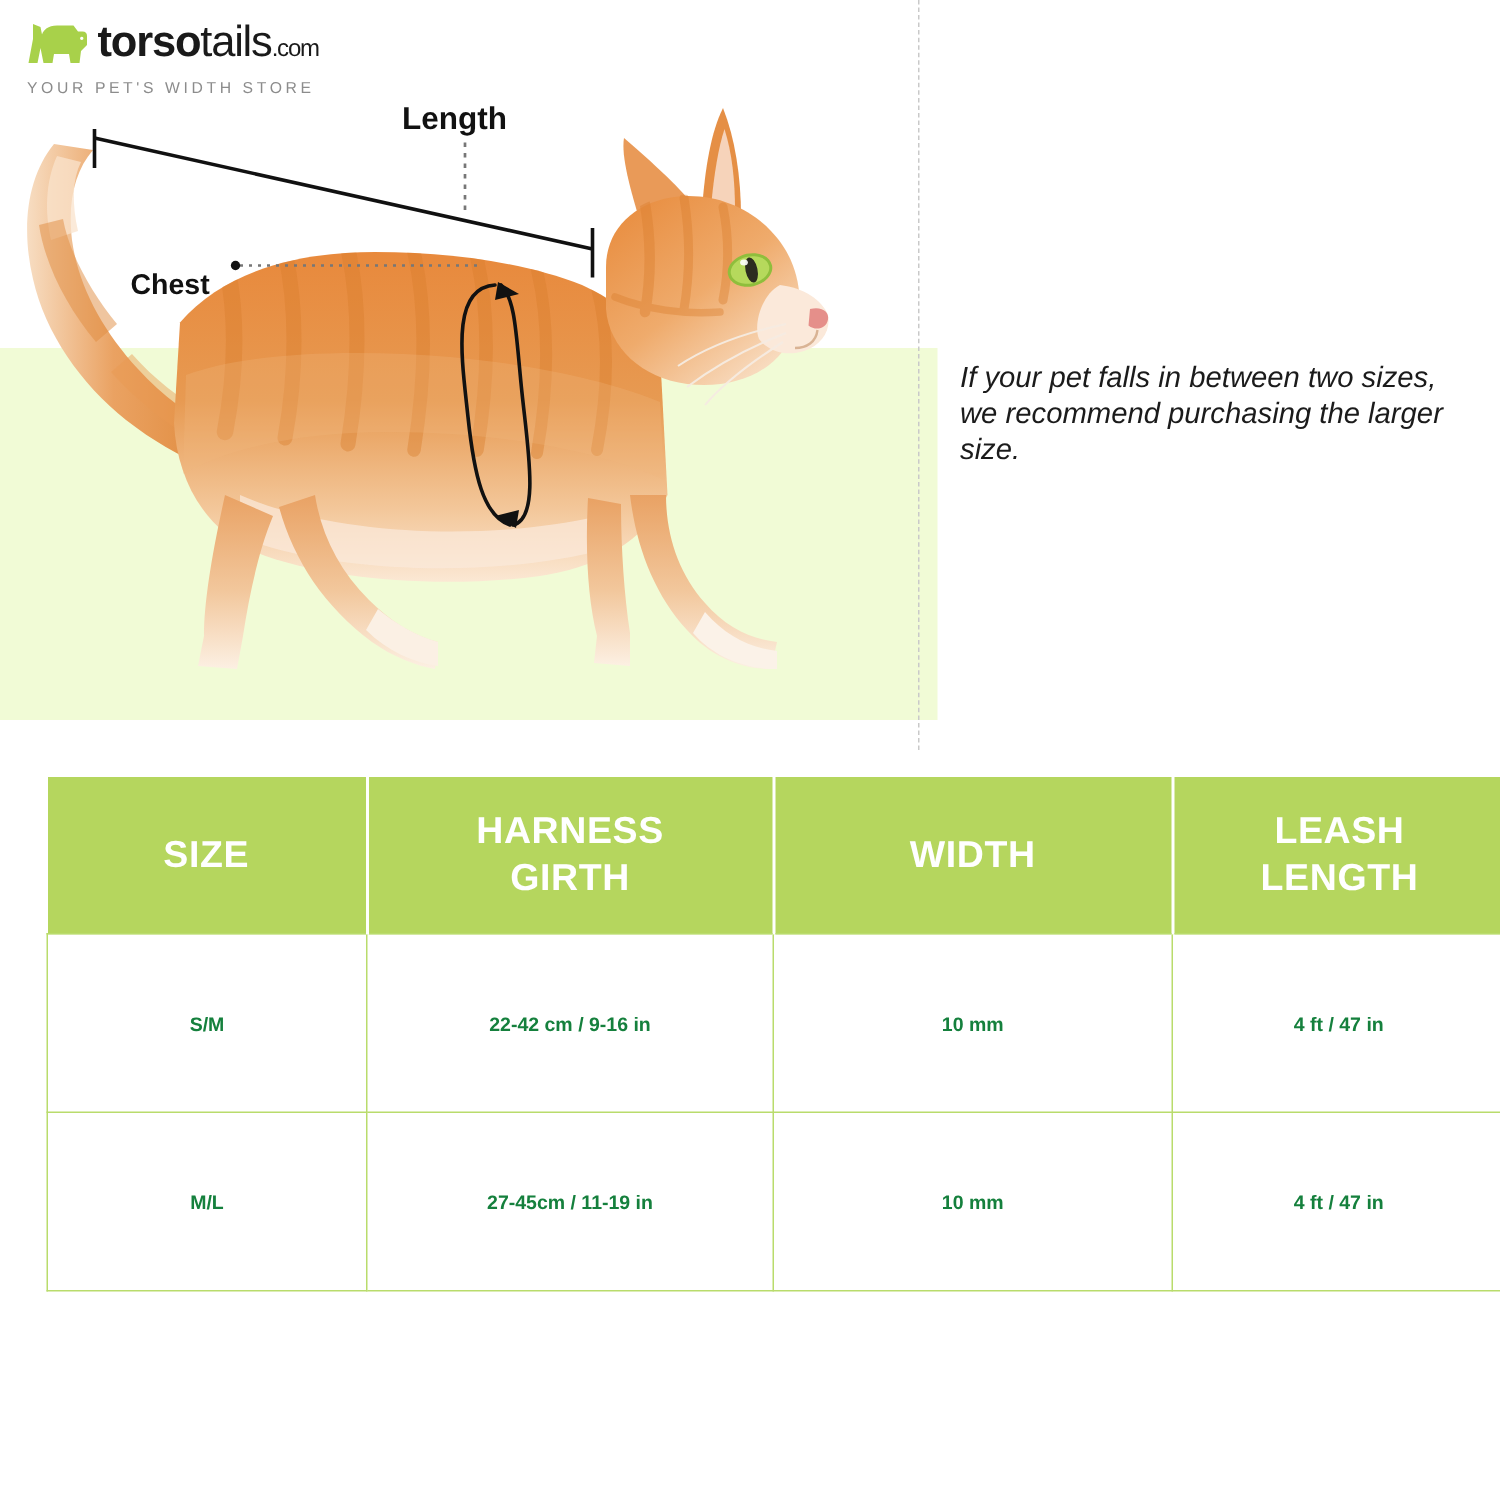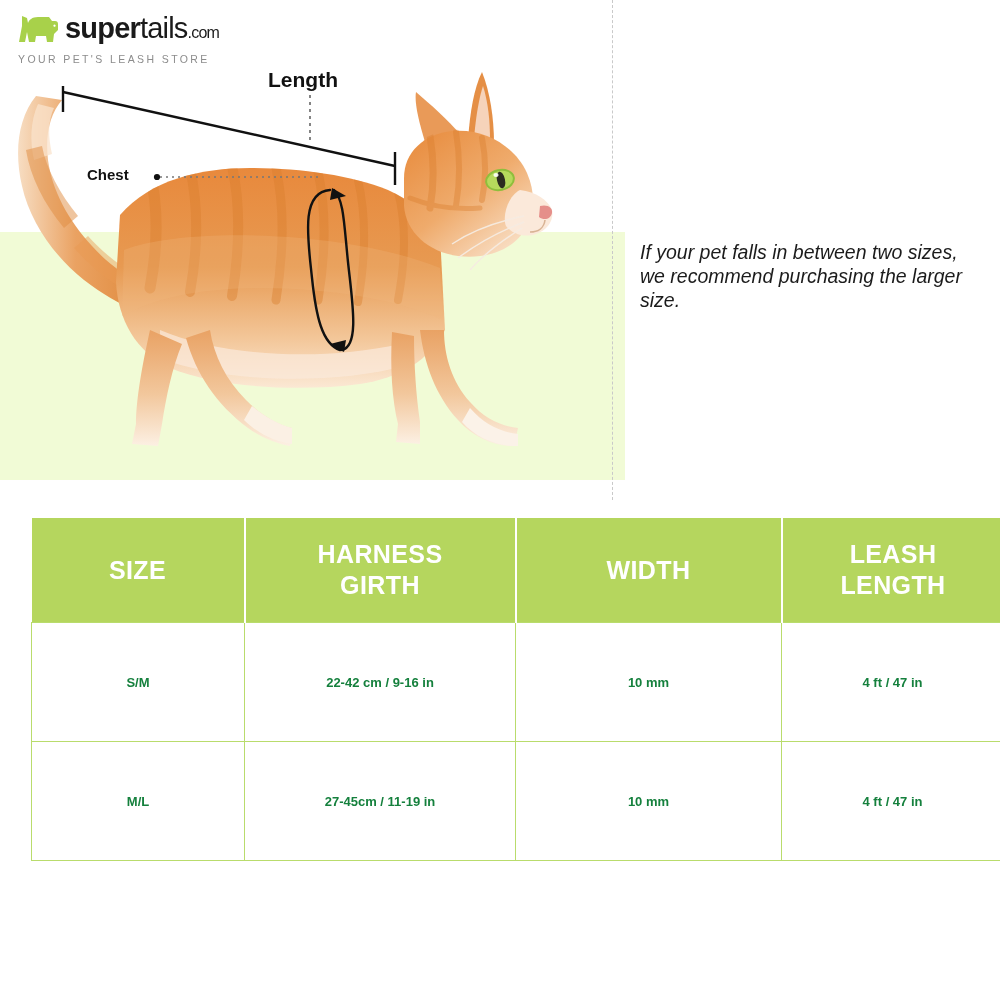--- a/index.html
+++ b/index.html
@@ -94,22 +94,22 @@
     color: #111111;
     white-space: nowrap;
   }
   .label-length {
     left: 268px;
     top: 68px;
     font-size: 21px;
   }
   .label-chest {
     left: 87px;
-    top: 166px;
-    font-size: 15px;
+    top: 180px;
+    font-size: 19px;
   }
 
   
   .copy {
     position: absolute;
     left: 640px;
     width: 345px;
     color: #1b1b1b;
   }
   .copy-main {
@@ -177,24 +177,24 @@
   <div class="logo">
     <div class="logo-row">
       <svg class="logo-mark" viewBox="0 0 46 38">
         <path fill="#a8d14a" d="M6 4 L6 14 L3 30 L9 30 L11 20 L13 30 L19 30 L20 24
                                  L30 24 L31 30 L37 30 L38 22 L42 18 L42 12
                                  C42 10 41 9 39 9 L36 9 L33 5 L22 5
                                  C16 5 13 8 12 11 L11 6 Z"></path>
         <path fill="#ffffff" d="M38.5 12.5 a1.1 1.1 0 1 0 0.01 0"></path>
       </svg>
       <div class="logo-word">
-        <span class="b">super</span><span class="n">tails</span><span class="dom">.com</span>
+        <span class="b">torso</span><span class="n">tails</span><span class="dom">.com</span>
       </div>
     </div>
-    <div class="logo-tagline">YOUR PET'S LEASH STORE</div>
+    <div class="logo-tagline">YOUR PET'S WIDTH STORE</div>
   </div>
 
   <div class="cat-stage">
 
     <svg class="cat-svg" width="625" height="500" viewBox="0 0 625 500">
       <defs>
         <linearGradient id="furA" x1="0" y1="0" x2="0" y2="1">
           <stop offset="0%" stop-color="#e8893c"></stop>
           <stop offset="45%" stop-color="#e79a52"></stop>
           <stop offset="78%" stop-color="#f3c79a"></stop>

